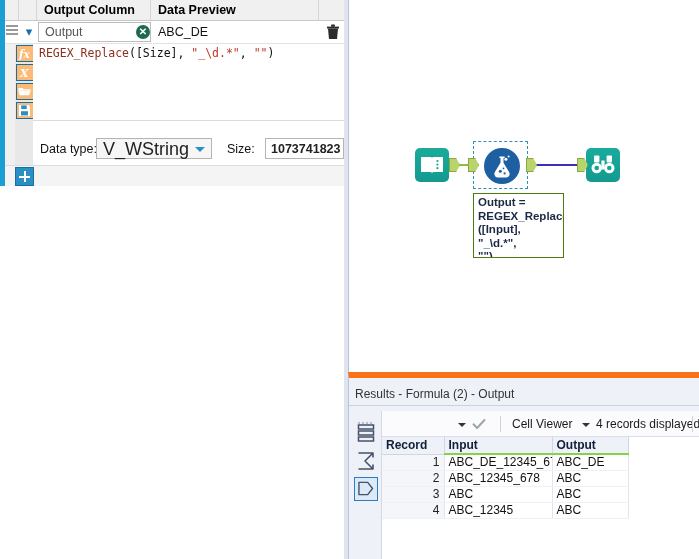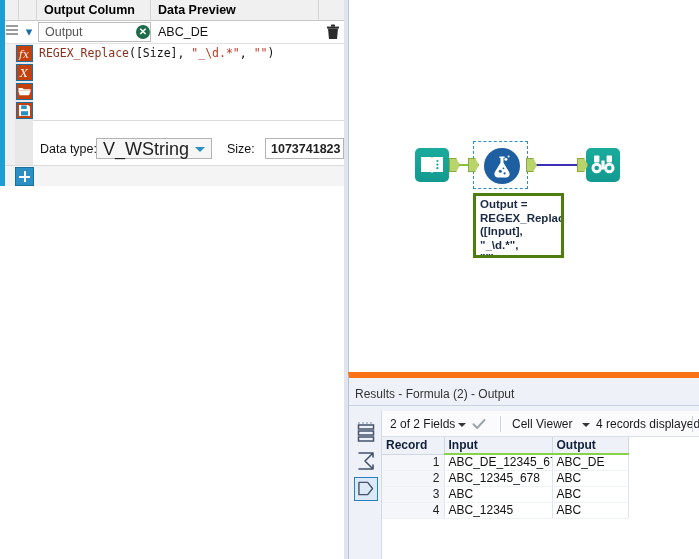--- a/index.html
+++ b/index.html
@@ -151,25 +151,26 @@
   
   #icon-strip {
     position: absolute;
     left: 15px; top: 44px;
     width: 18px; height: 78px;
     background: #e8e8e8;
   }
   .strip-btn {
     position: absolute;
     left: 1px;
-    width: 17px; height: 17px;
-    background: #c2410c;
+    width: 29px; height: 17px;
+    background: #fdba74;
     border: 1px solid #1c6f9c;
     box-sizing: border-box;
     cursor: pointer;
+    font-weight: bold;
   }
   .strip-btn svg { display: block; }
   #strip-fx   { top: 1px; }
   #strip-x    { top: 20px; }
   #strip-open { top: 39px; }
   #strip-save { top: 58px; }
 
   
   #left-gutter {
     position: absolute;
@@ -335,21 +336,21 @@
   #port-out-input { left: 100px; top: 158px; }
   #port-in-form   { left: 119px; top: 158px; }
   #port-out-form  { left: 177px; top: 158px; }
   #port-in-browse { left: 228px; top: 158px; }
 
   #annotation {
     position: absolute;
     left: 124px; top: 193px;
     width: 91px; height: 65px;
     background: #ffffff;
-    border: 3px solid #4d7c0f;
+    border: 1px solid #4d7c0f;
     box-sizing: border-box;
     padding: 2px 4px;
     font-size: 11.5px;
     line-height: 13.5px;
     color: #1b2a44;
     font-weight: bold;
     overflow: hidden;
   }
 
   
@@ -682,21 +683,20 @@
         </svg>
       </div>
       <div class="rail-btn" id="rail-profile">
         <svg width="21" height="21" viewBox="0 0 24 24" style="margin:0;">
           <path d="M4.5 5h10l5.5 7-5.5 7h-10V5z" fill="none" stroke="#45526b" stroke-width="1.6" stroke-linejoin="round"></path>
         </svg>
       </div>
     </div>
 
     <div id="results-toolbar">
-      <div class="tb-item" id="tb-fields">2 of 2 Fields</div>
       <div id="tb-fields-caret"></div>
       <div id="tb-check">
         <svg width="14" height="14" viewBox="0 0 14 14">
           <path d="M1.5 7.2l3.6 3.8L12.5 3" fill="none" stroke="#9aa6ac" stroke-width="2" stroke-linecap="round" stroke-linejoin="round"></path>
         </svg>
       </div>
       <div class="tb-sep" id="tb-sep1"></div>
       <div class="tb-item" id="tb-cellviewer">Cell Viewer</div>
       <div id="tb-cv-caret"></div>
       <div class="tb-item" id="tb-records">4 records displayed</div>

